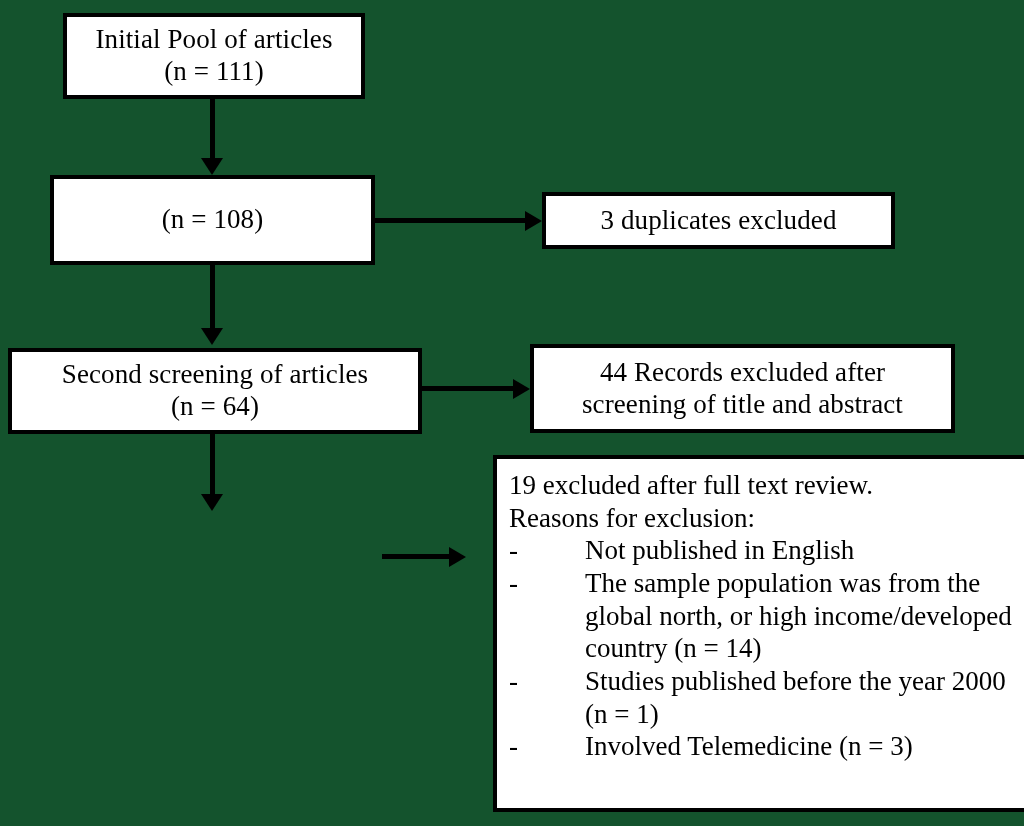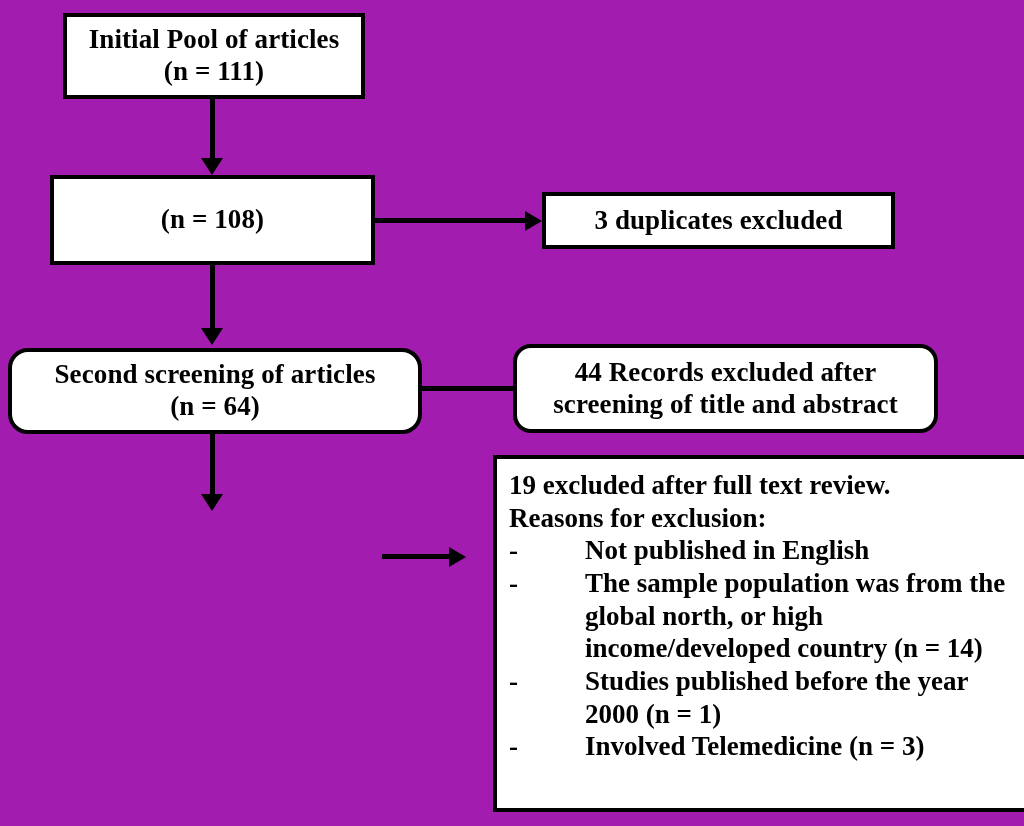--- a/index.html
+++ b/index.html
@@ -11,22 +11,21 @@
     width: 1024px;
     height: 826px;
     font-family: "Liberation Serif", "DejaVu Serif", serif;
     color: #000000;
     overflow: hidden;
   }
   #canvas {
     position: relative;
     width: 1024px;
     height: 826px;
-    background: #a21caf;
-    font-weight: bold;
+    background: #14532d;
   }
 
   
   .node {
     position: absolute;
     box-sizing: border-box;
     border: 4px solid #000000;
     background: #ffffff;
     display: flex;
     flex-direction: column;
@@ -39,22 +38,22 @@
   }
   .node .line {
     display: block;
     white-space: nowrap;
   }
 
   
   #node-initial-pool   { left: 63px;  top: 13px;  width: 302px; height: 86px; }
   #node-removal-dupes  { left: 50px;  top: 175px; width: 325px; height: 90px; }
   #node-dupes-excluded { left: 542px; top: 192px; width: 353px; height: 57px; }
-  #node-second-screen  { left: 8px;   top: 348px; width: 414px; height: 86px; border-radius: 20px; }
-  #node-records-excl   { left: 513px; top: 344px; width: 425px; height: 89px; border-radius: 18px; }
+  #node-second-screen  { left: 8px;   top: 348px; width: 414px; height: 86px; }
+  #node-records-excl   { left: 530px; top: 344px; width: 425px; height: 89px; }
   #node-final-number   { left: 42px;  top: 514px; width: 340px; height: 86px; }
 
   
   #node-exclusion-reasons {
     position: absolute;
     box-sizing: border-box;
     left: 493px;
     top: 455px;
     width: 545px;
     height: 357px;

